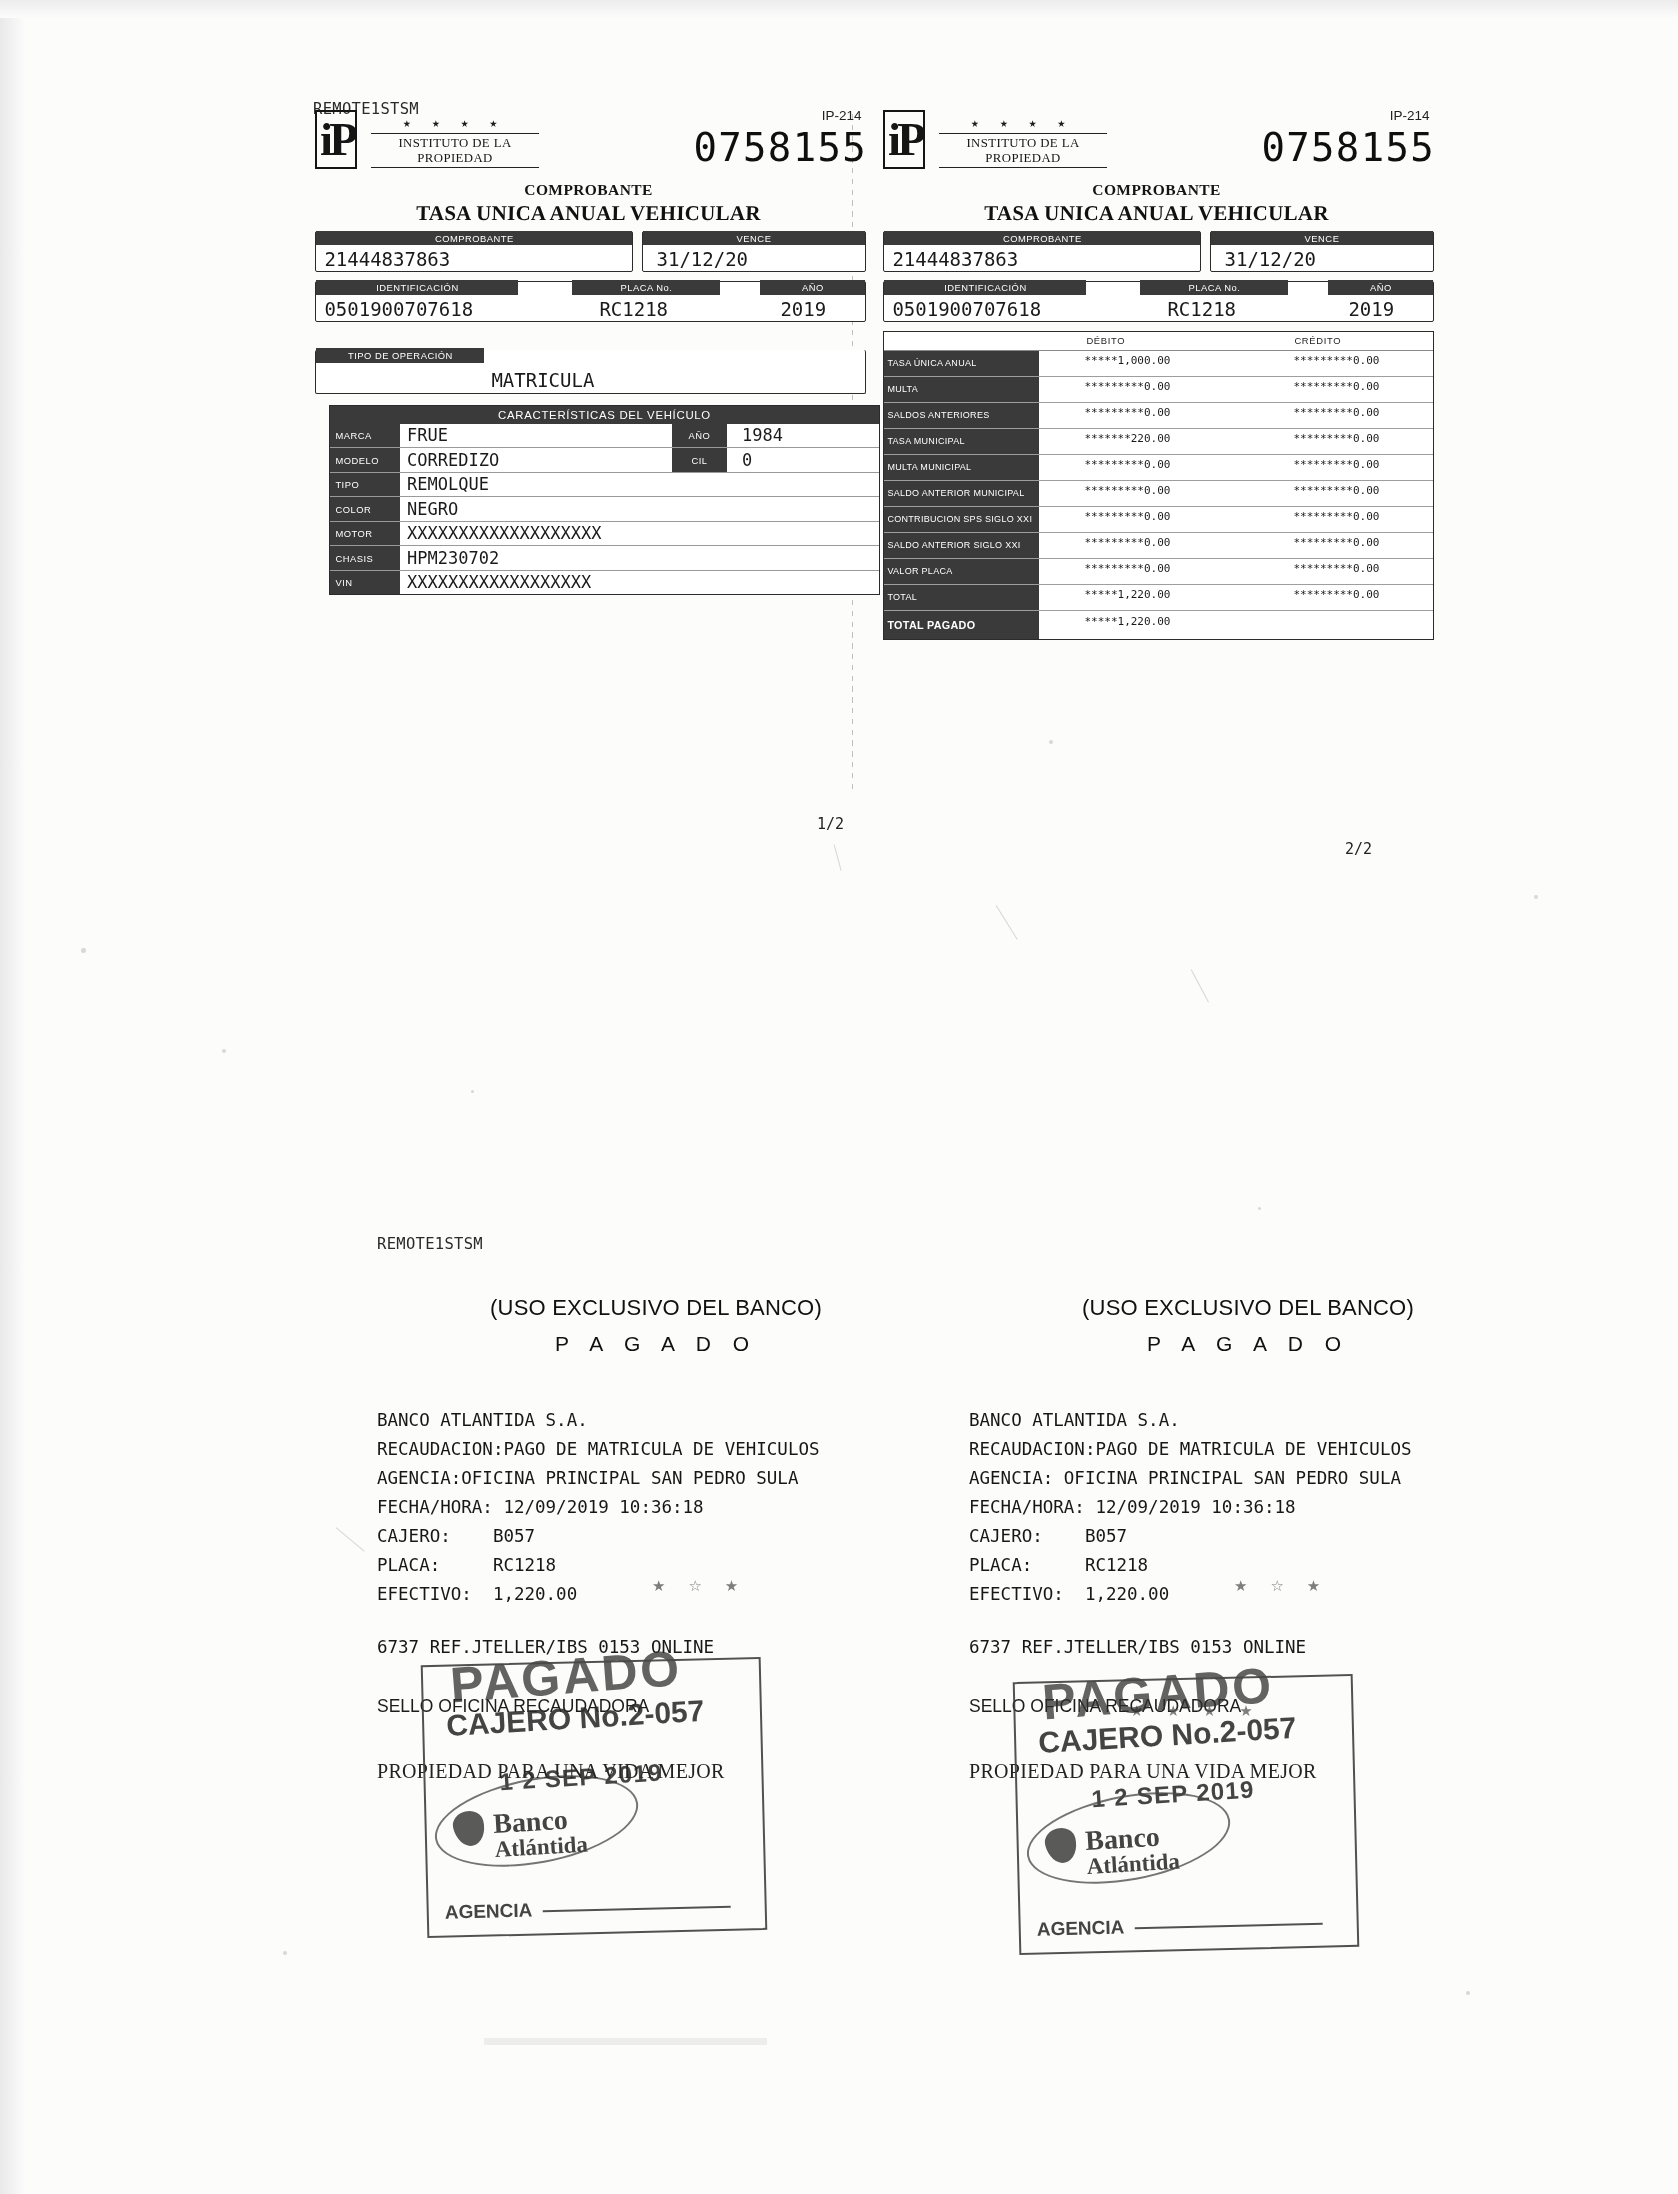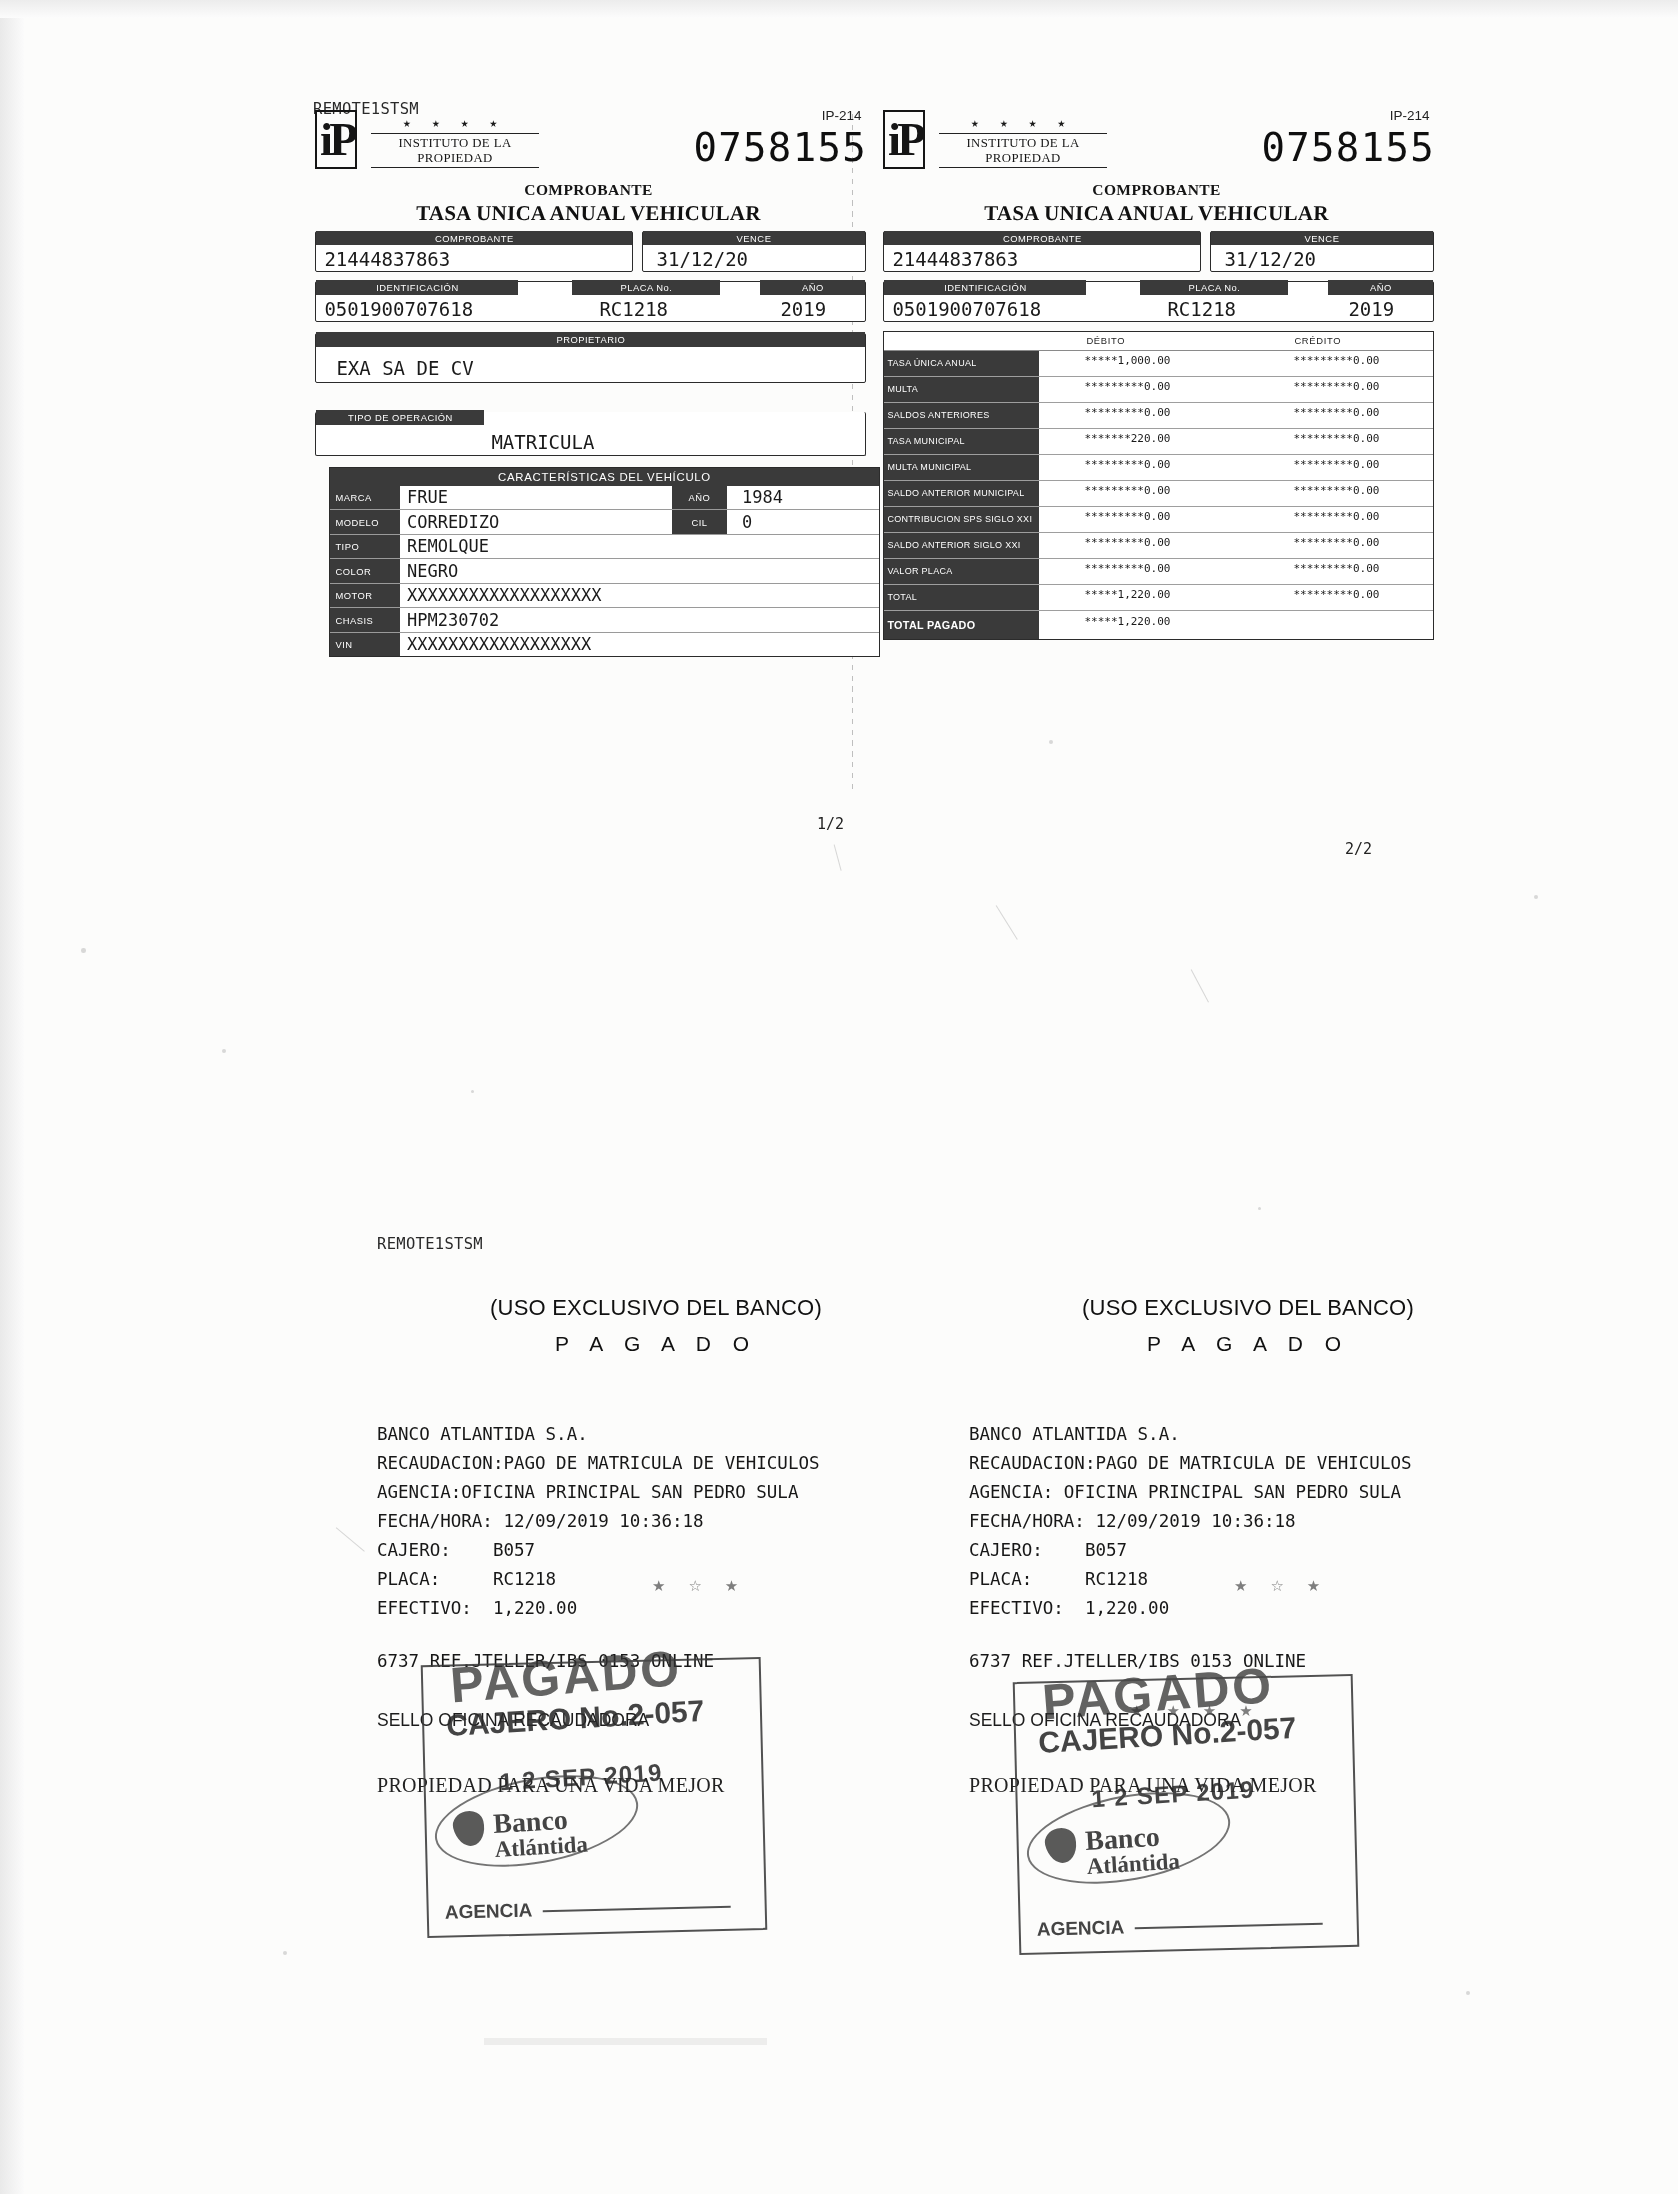--- a/index.html
+++ b/index.html
@@ -306,21 +306,21 @@
   }
   .bank-pagado {
     font-family: "Liberation Sans", sans-serif;
     font-size: 21px;
     text-align: center;
     letter-spacing: 8px;
     margin-top: 10.8px;
     color: #111;
   }
   .bank-lines {
-    margin-top: 64px;
+    margin-top: 50px;
     font-size: 17.5px;
     line-height: 29px;
     white-space: pre;
     color: #171717;
   }
   .bank-ref {
     margin-top: 28px;
     font-size: 17.5px;
     color: #171717;
   }
@@ -491,26 +491,20 @@
       <div class="fbox" style="left:9.4px;width:549px;">
         <div class="flabel" style="left:0;width:202px;right:auto;">IDENTIFICACIÓN</div>
         <div class="flabel" style="left:256px;width:148px;right:auto;">PLACA No.</div>
         <div class="flabel" style="left:444px;width:105px;right:auto;">AÑO</div>
         <div class="fval">0501900707618</div>
         <div class="fval" style="left:283px;">RC1218</div>
         <div class="fval" style="left:464px;">2019</div>
       </div>
     </div>
 
-    <div class="fieldrow" style="height:54px;margin-top:8px;">
-      <div class="fbox" style="left:9.4px;width:549px;height:48px;">
-        <div class="flabel" style="left:0;width:549px;right:auto;">PROPIETARIO</div>
-        <div class="fval" style="top:23px;left:20px;">EXA SA DE CV</div>
-      </div>
-    </div>
 
     <div class="fieldrow" style="height:47px;margin-top:25px;">
       <div class="fbox" style="left:9.4px;width:549px;height:43px;border-top:none;">
         <div class="flabel" style="left:0;width:168px;right:auto;">TIPO DE OPERACIÓN</div>
         <div class="fval" style="left:175px;top:19px;">MATRICULA</div>
       </div>
     </div>
 
     <div class="charbox" style="margin-left:23px;width:549px;">
       <div class="charhead">CARACTERÍSTICAS DEL VEHÍCULO</div>

